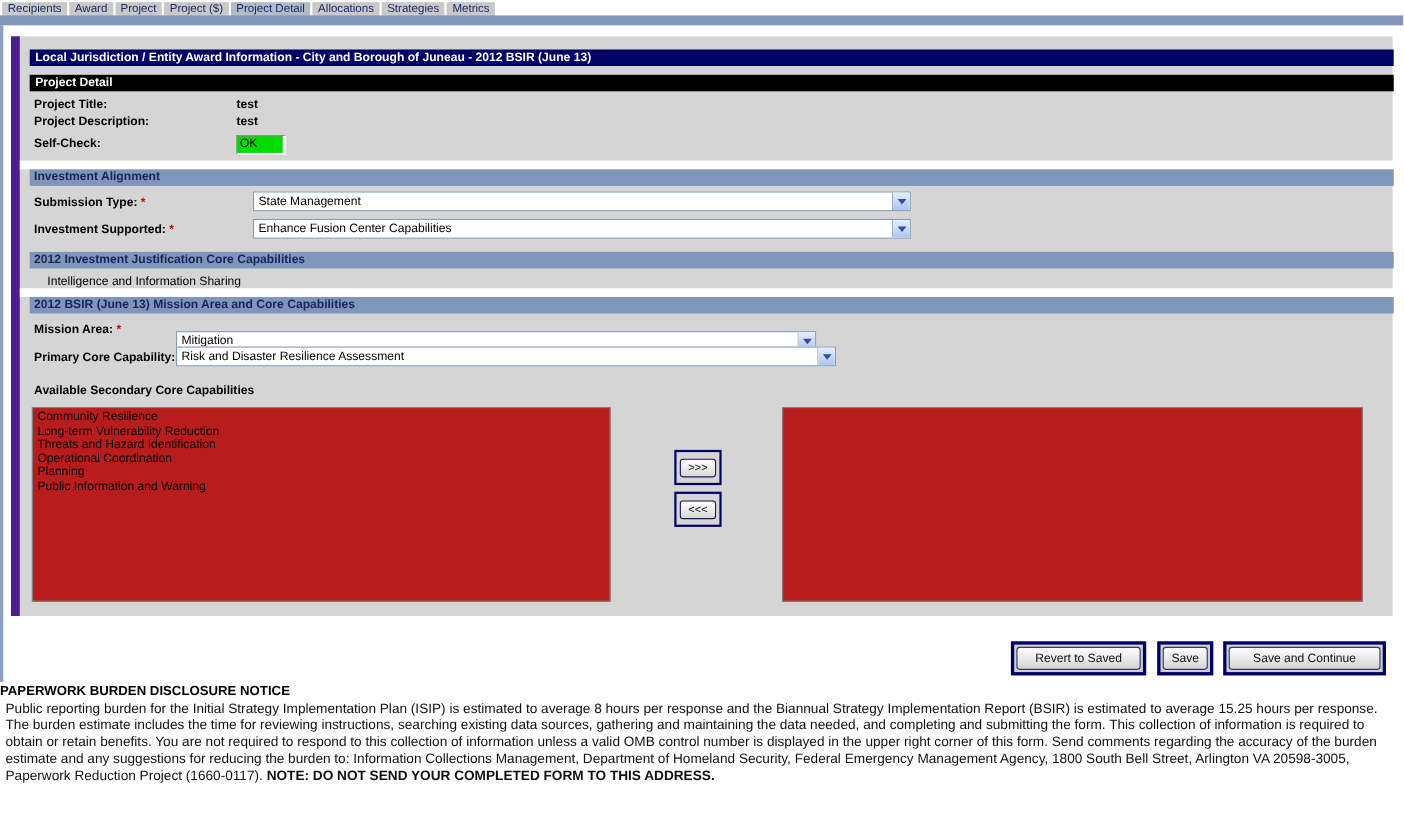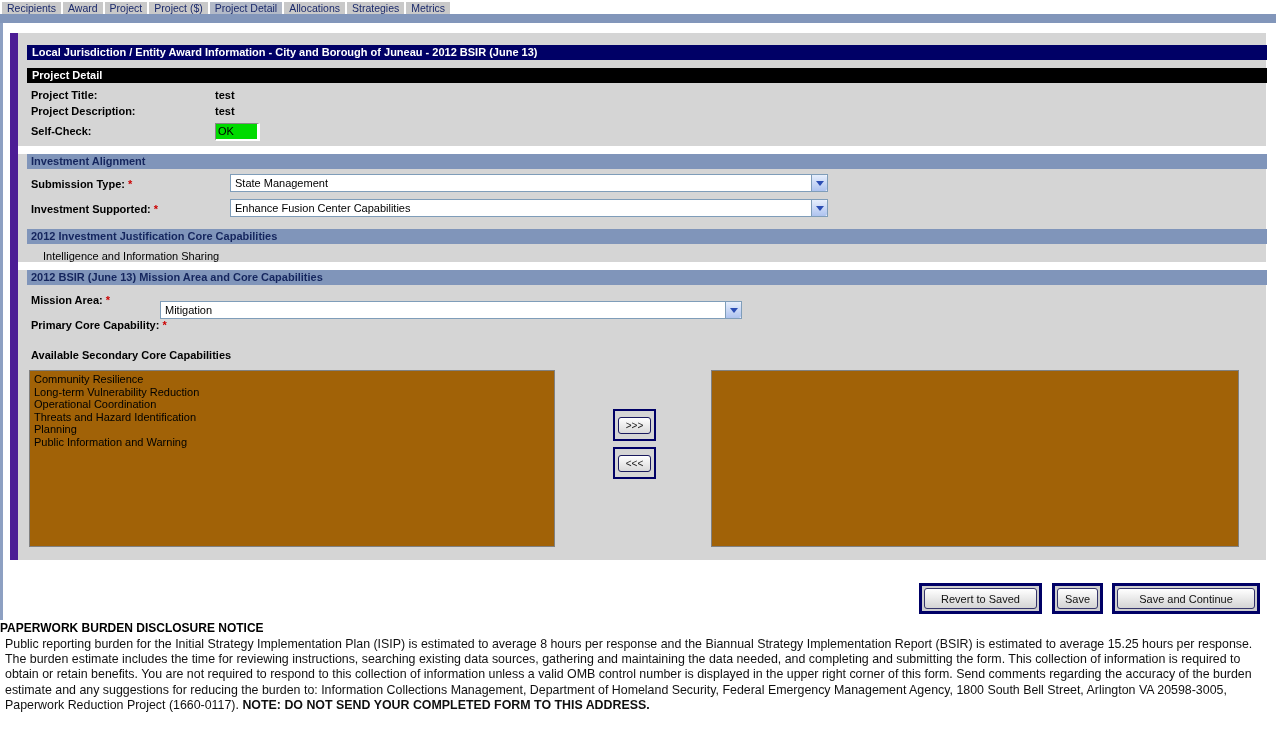--- a/index.html
+++ b/index.html
@@ -29,21 +29,21 @@
                border-top:1px solid #888; border-left:1px solid #888; border-right:3px solid #fff; border-bottom:2px solid #fff;
                font-size:11px; color:#000; padding:1px 0 0 2px; }
 
   
   .dd { position:absolute; height:18px; background:#fff; border:1px solid #7f9db9; display:flex; align-items:center; cursor:default; }
   .dd-text { flex:1; font-size:11px; color:#000; padding-left:4px; white-space:nowrap; overflow:hidden; }
   .dd-btn { width:16px; height:16px; margin-right:0; background:linear-gradient(#e6eefc,#aec3ef); border-left:1px solid #7f9db9; border-radius:0 2px 2px 0; display:flex; align-items:center; justify-content:center; }
   .arrow { width:0; height:0; border-left:4px solid transparent; border-right:4px solid transparent; border-top:5px solid #2b4db3; }
 
   
-  .listbox { position:absolute; top:337px; width:526px; height:177px; background:#a16207; border:1px solid #808080; overflow:hidden; padding-top:2px; }
+  .listbox { position:absolute; top:337px; width:526px; height:177px; background:#b91c1c; border:1px solid #808080; overflow:hidden; padding-top:2px; }
   .listbox .item { font-size:11px; color:#000; line-height:12.5px; padding-left:4px; white-space:nowrap; }
 
   
   .xfer-outer { position:absolute; left:595px; width:43px; height:32px; border:2px solid #000066; background:#d5d5d5; display:flex; align-items:center; justify-content:center; }
   .xfer-btn { width:33px; height:17px; border:1px solid #1a1a5e; border-radius:3px; background:linear-gradient(#ffffff,#d9d9d9); font-size:10px; color:#222; text-align:center; line-height:15px; cursor:pointer; }
 
   
   .act-outer { position:absolute; top:583px; height:31px; border:3px solid #000066; background:#cfcfcf; display:flex; align-items:center; justify-content:center; padding:2px; }
   .act-btn { width:100%; height:100%; border:1px solid #35356b; border-radius:3px; background:linear-gradient(#ffffff,#d4d4d4); font-size:11px; color:#111; text-align:center; display:flex; align-items:center; justify-content:center; cursor:pointer; white-space:nowrap; }
 
@@ -114,29 +114,35 @@
 
     <div class="lbl" style="left:13px; top:261px;"><span>Mission Area:</span> <span class="req">*</span></div>
     <div class="dd" style="left:142px; top:268px; width:582px;">
       <div class="dd-text">Mitigation</div>
       <div class="dd-btn">
           <span class="arrow"></span>
         </div>
     </div>
 
     <div class="lbl" style="left:13px; top:286px;"><span>Primary Core Capability:</span> <span class="req">*</span></div>
+    <div class="dd" style="left:142px; top:282px; width:600px;">
+      <div class="dd-text">Risk and Disaster Resilience Assessment</div>
+      <div class="dd-btn">
+          <span class="arrow"></span>
+        </div>
+    </div>
 
     <div class="lbl" style="left:13px; top:316px;">Available Secondary Core Capabilities</div>
     <div class="lbl" style="left:693px; top:316px;margin-top:24px;">Assigned Secondary Core Capabilities (up to four)</div>
 
     <div class="listbox" style="left:11px;">
       <div class="item">Community Resilience</div>
       <div class="item">Long-term Vulnerability Reduction</div>
+      <div class="item">Threats and Hazard Identification</div>
       <div class="item">Operational Coordination</div>
-      <div class="item">Threats and Hazard Identification</div>
       <div class="item">Planning</div>
       <div class="item">Public Information and Warning</div>
     </div>
 
     <div class="xfer-outer" style="top:376px;">
       <div class="xfer-btn">&gt;&gt;&gt;</div>
     </div>
     <div class="xfer-outer" style="top:414px;">
       <div class="xfer-btn">&lt;&lt;&lt;</div>
     </div>

